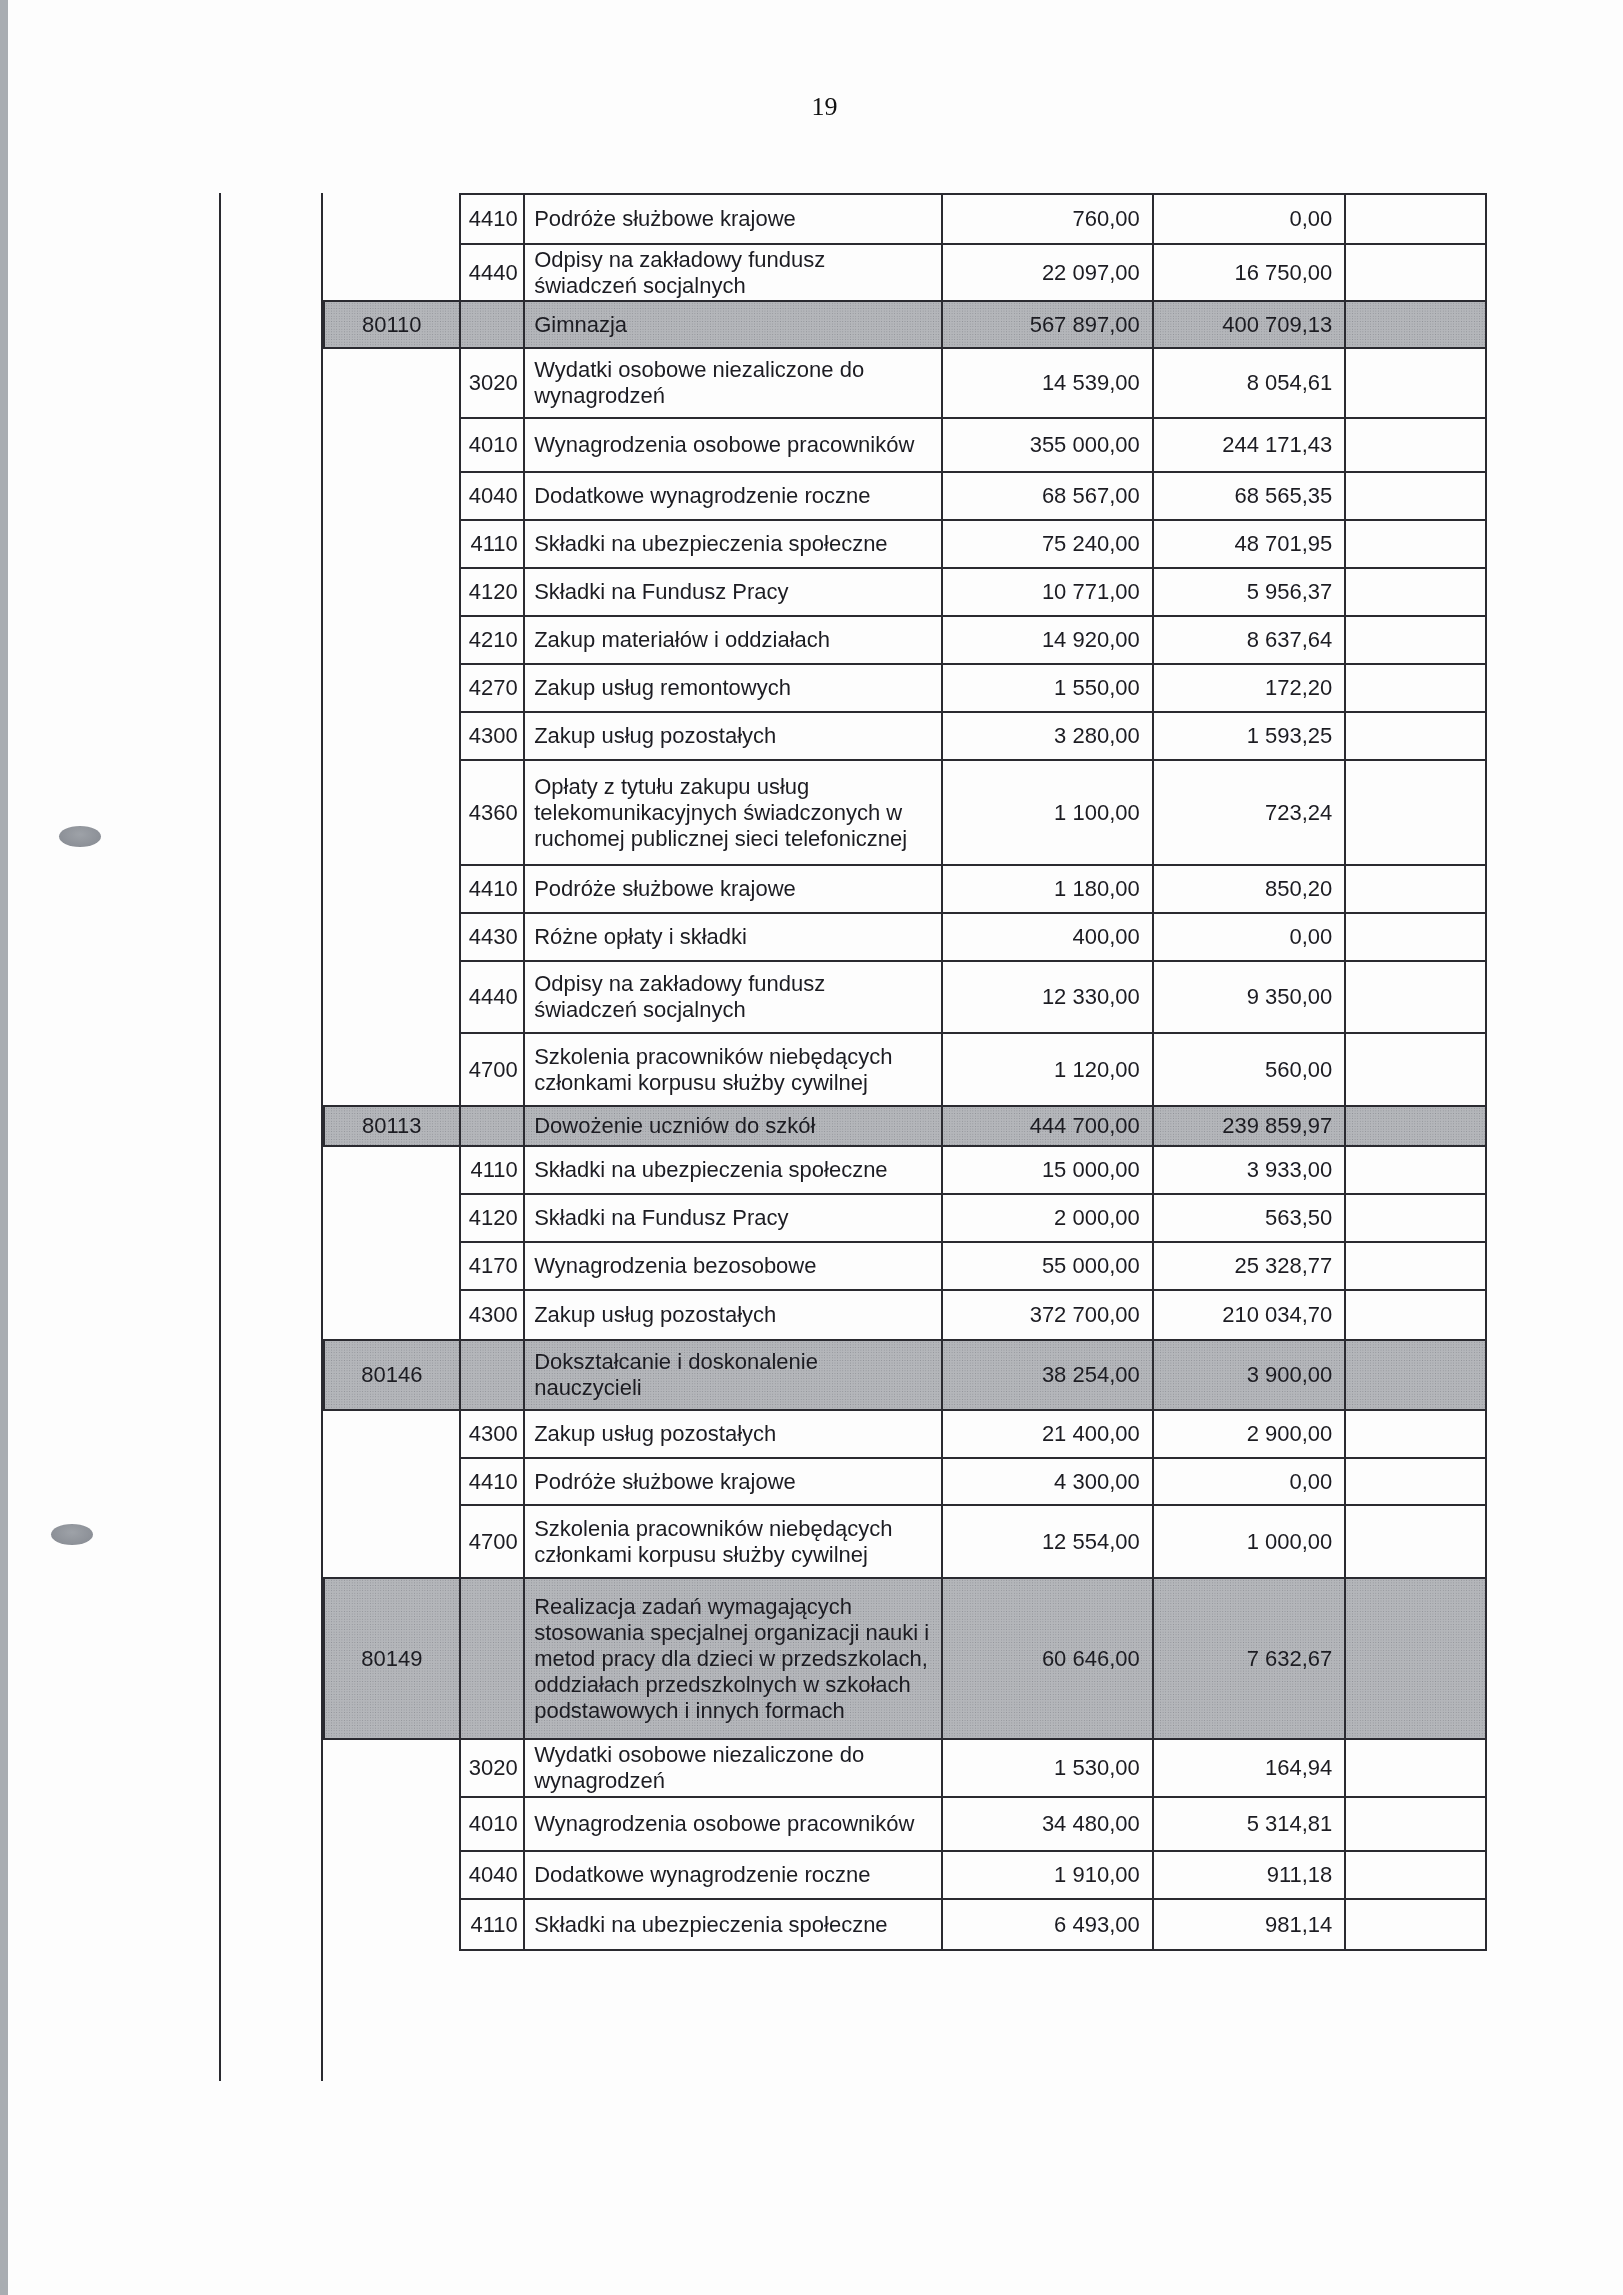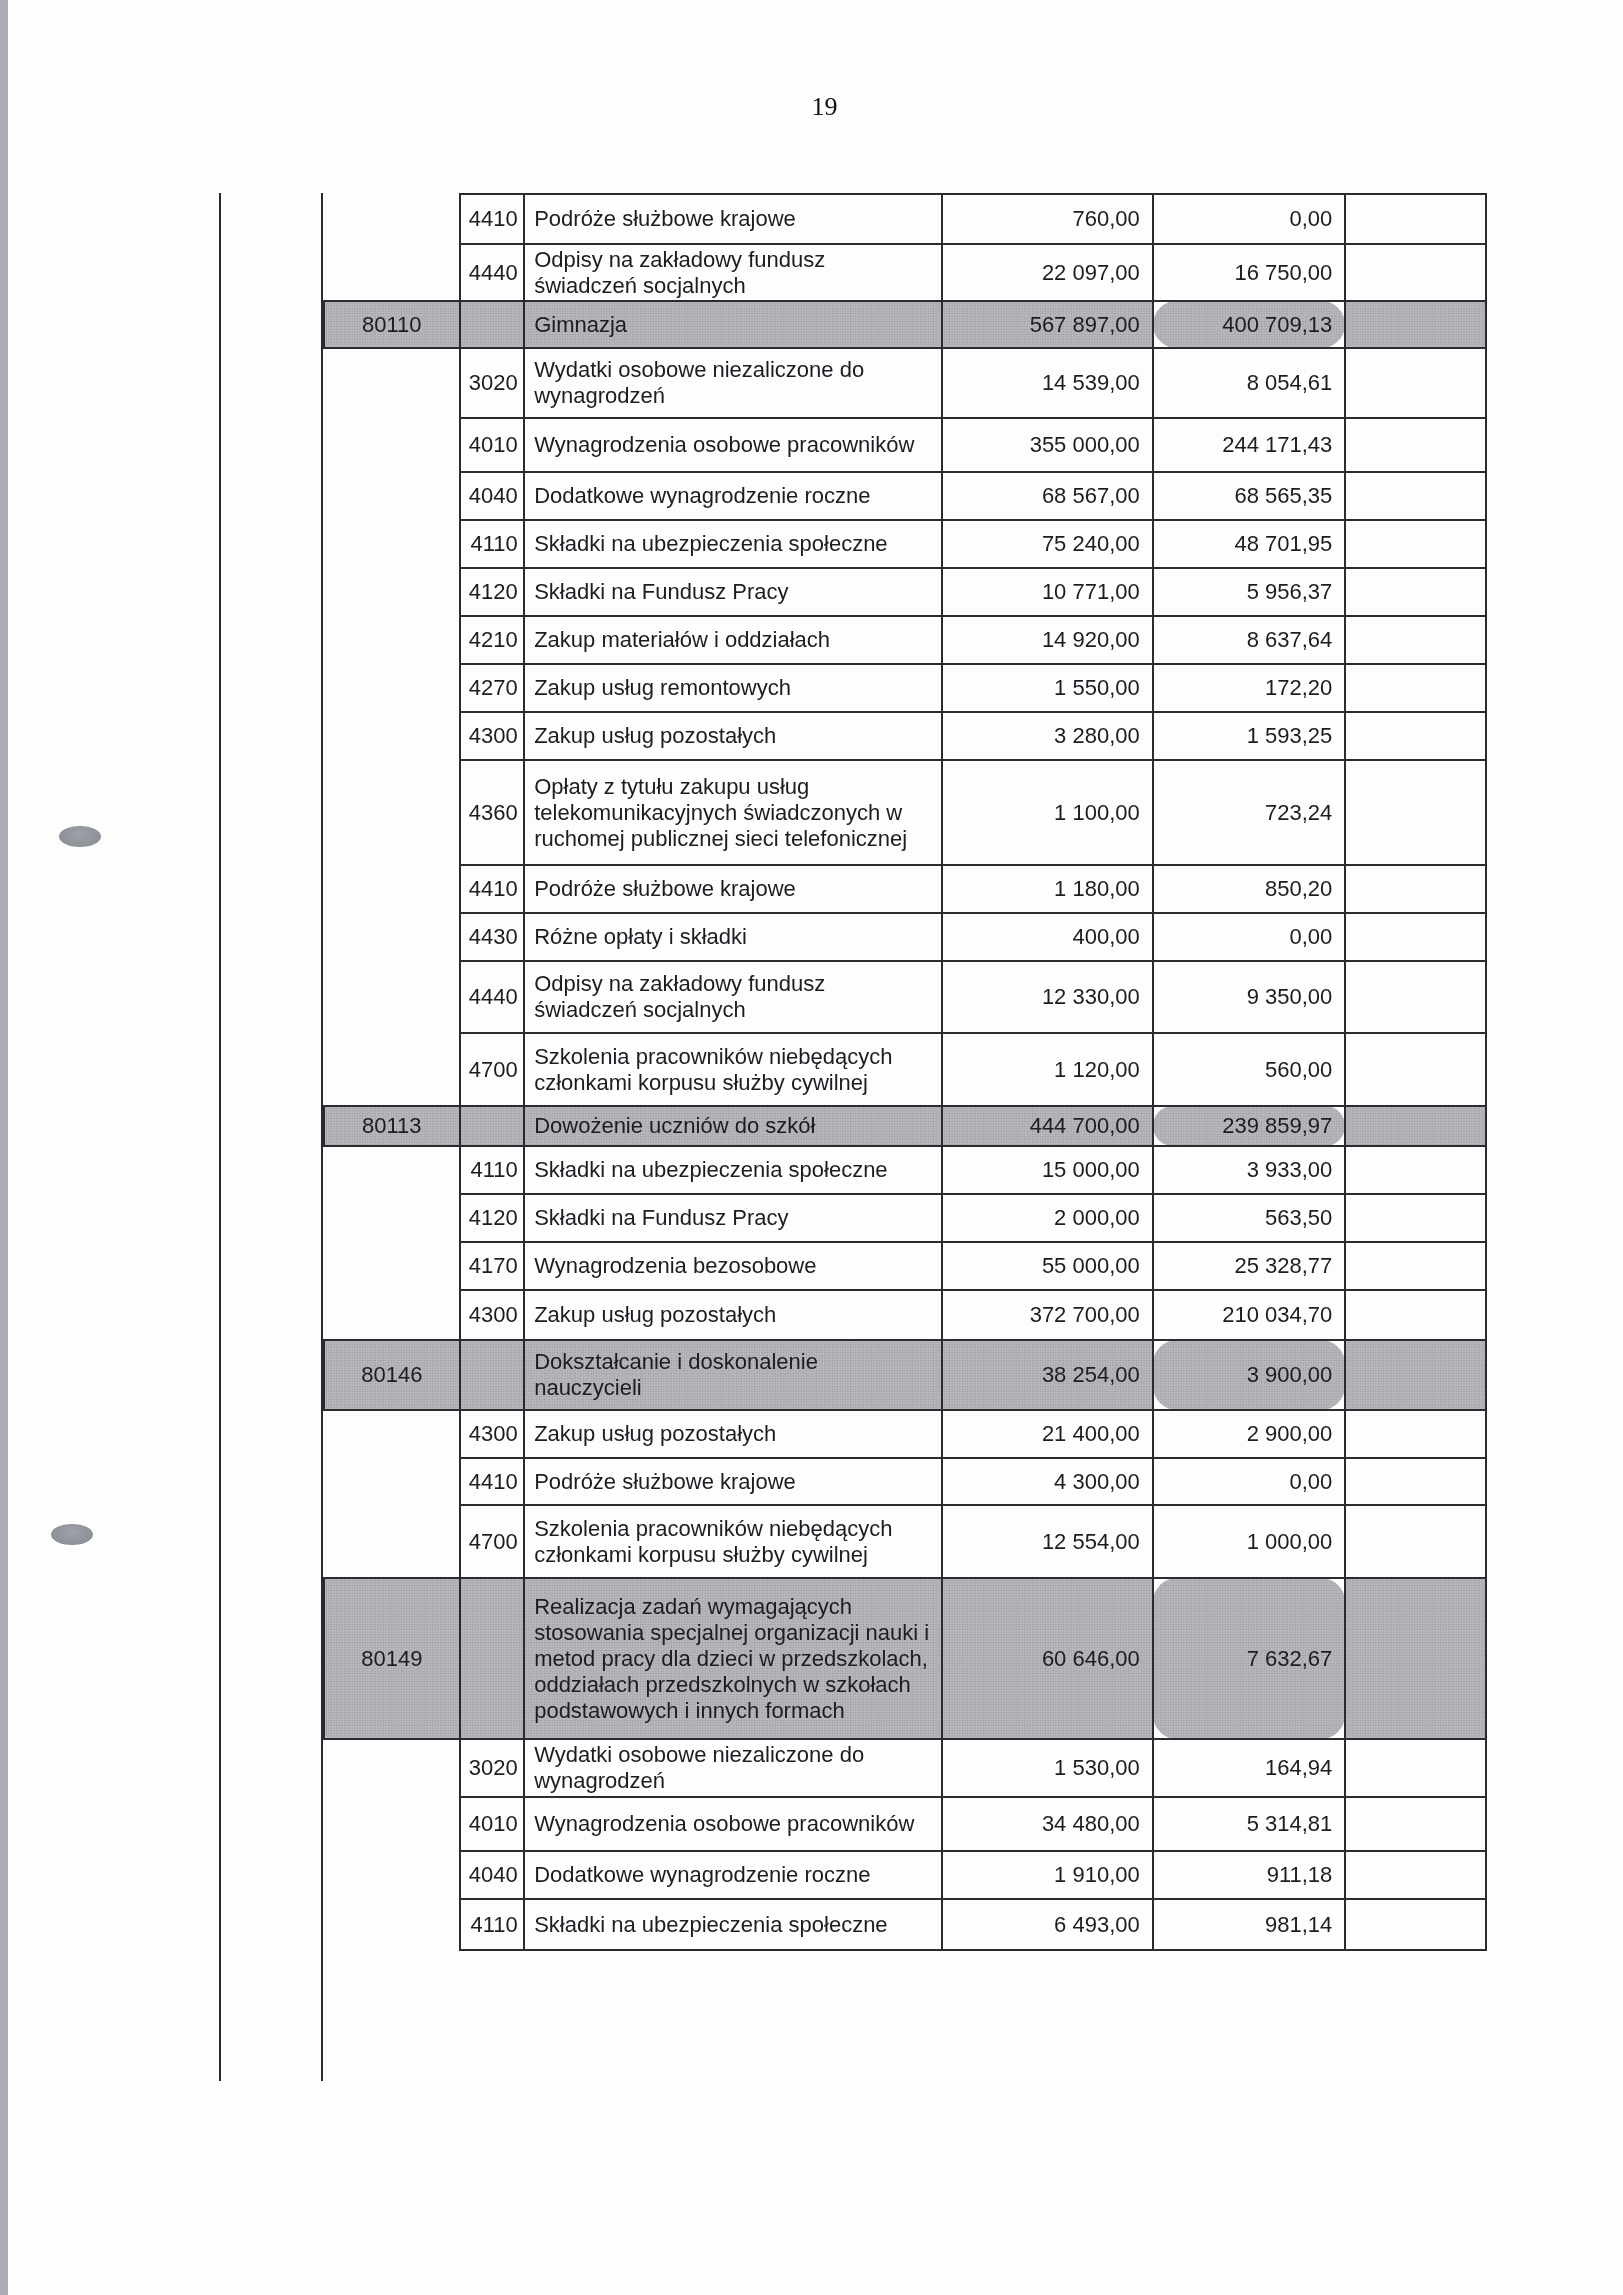--- a/index.html
+++ b/index.html
@@ -32,21 +32,21 @@
   .budget-table td {
     border: 2px solid #2a2a30;
     font-size: 22px; line-height: 26px;
     padding: 0 11.8px; vertical-align: middle;
     overflow: hidden;
   }
   .budget-table td.c-section { width: 110px; text-align: center; border-top: none; border-bottom: none; }
   .budget-table td.c-code { width: 52px; text-align: right; padding: 0 5.2px; }
   .budget-table td.c-desc { width: 395px; padding-left: 9.2px; }
   .budget-table td.c-plan { width: 185px; text-align: right; }
-  .budget-table td.c-exec { width: 167px; text-align: right; border-radius: 24px; }
+  .budget-table td.c-exec { width: 167px; text-align: right; }
   .budget-table td.c-extra { width: 115px; }
   .budget-table tr.section-row td {
     background-color: #b4b6ba;
     background-image: radial-gradient(#8e9096 0.6px, transparent 0.7px);
     background-size: 2.6px 2.6px;
     border-top: 2px solid #2a2a30; border-bottom: 2px solid #2a2a30;
   }
   .budget-table tr.section-row td.c-section { border-left: 2px solid #2a2a30; margin-top: 37px; }
   .budget-table tr.item-row td.c-section { border-left: none; border-bottom: none; border-top: none; }
   .budget-table tr.item-row.first-after-section td.c-section { border-top: 2px solid #2a2a30; }

